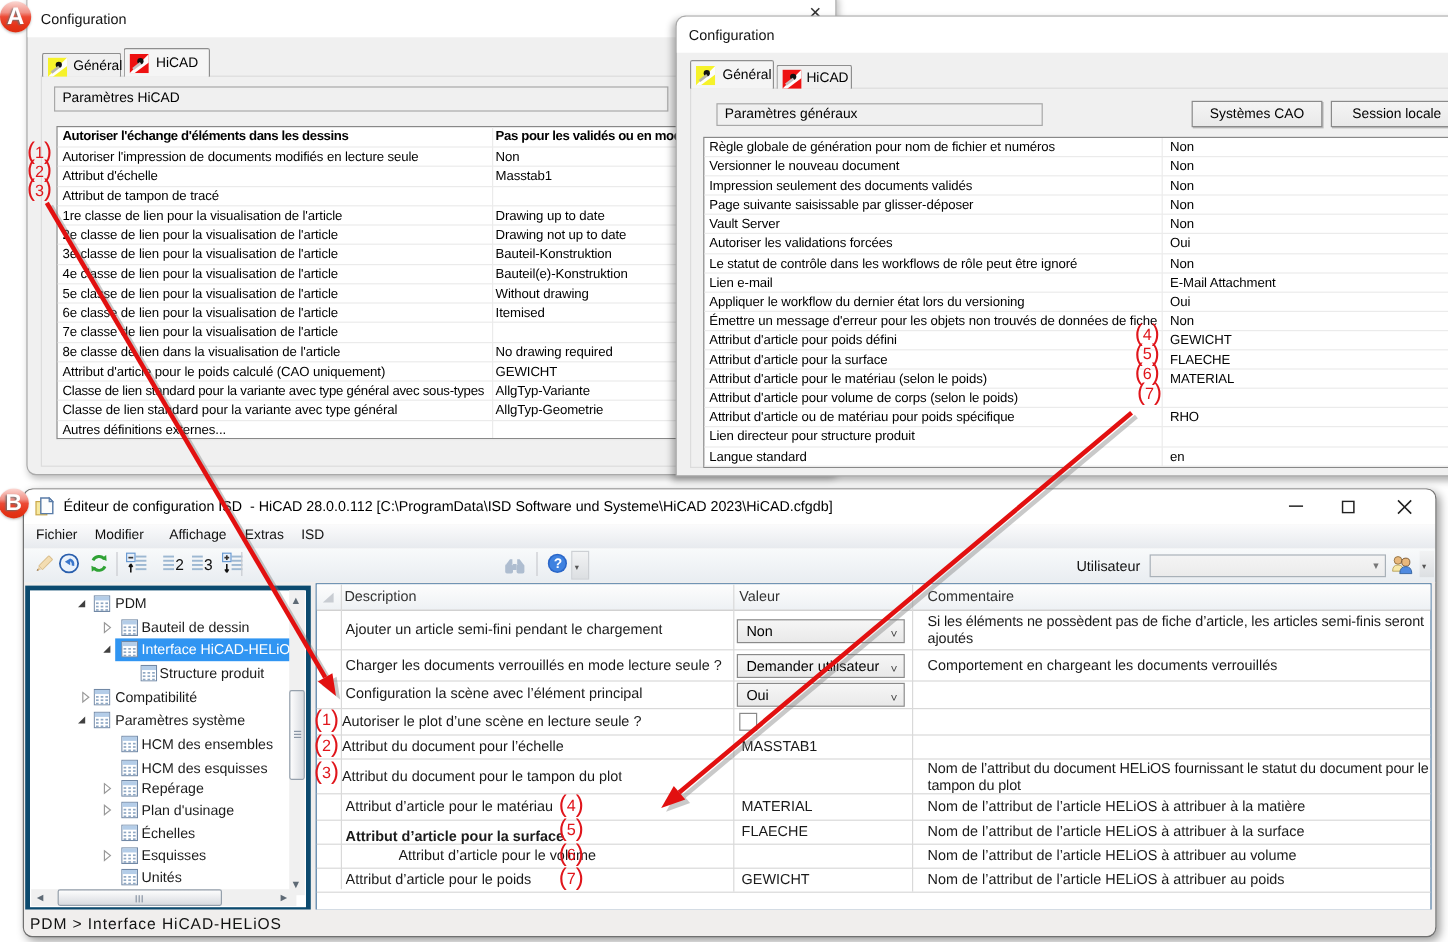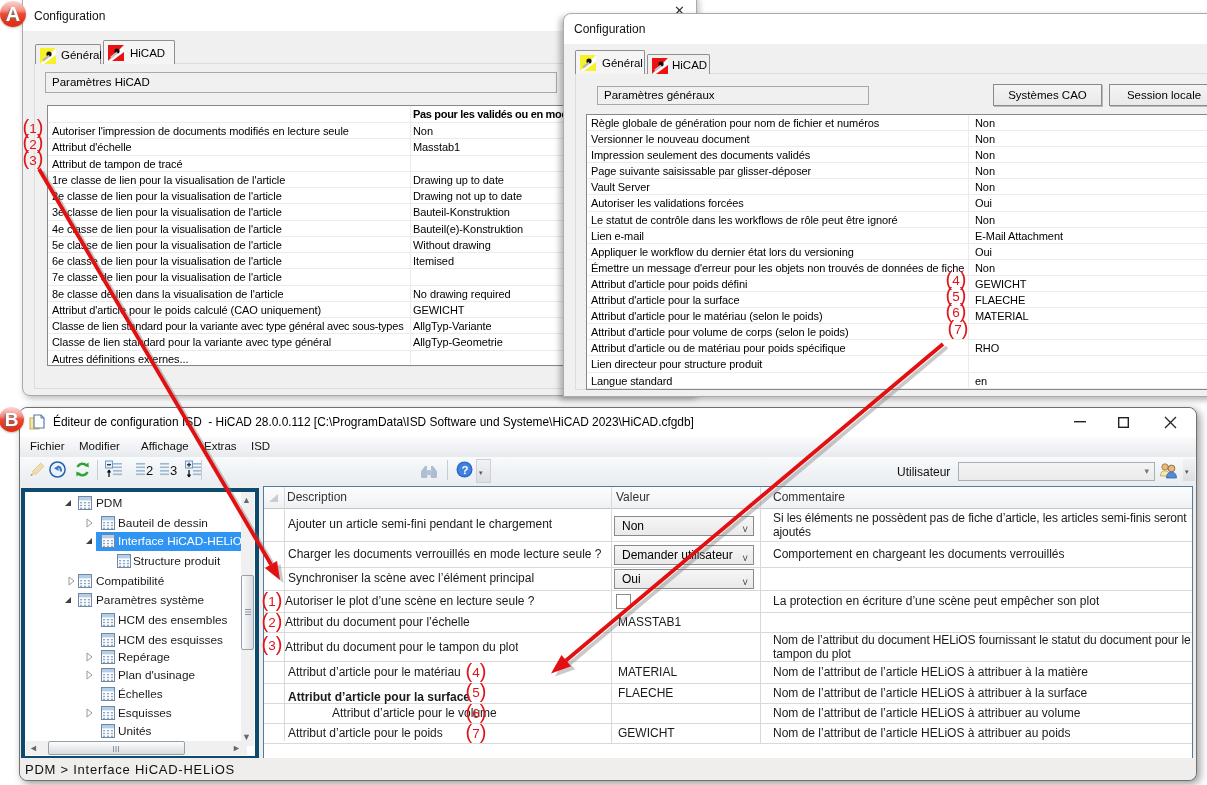--- a/index.html
+++ b/index.html
@@ -333,27 +333,26 @@
       <span class="gc" style="left:24px;top:9px;">Ajouter un article semi-fini pendant le chargement</span>
       <div class="combo" style="left:350px;top:8px;width:140px;height:20px;line-height:18px;"><span style="margin-left:7px">Non</span><span class="arr" style="top:4px">˅</span></div>
       <span class="gc" style="left:509px;top:3px;line-height:14px;letter-spacing:-0.12px;">Si les éléments ne possèdent pas de fiche d’article, les articles semi-finis seront<br>ajoutés</span>
     </div>
     <div class="grow" style="top:54px;height:26px;">
       <span class="gc" style="left:24px;top:6px;">Charger les documents verrouillés en mode lecture seule ?</span>
       <div class="combo" style="left:350px;top:4px;width:140px;height:20px;line-height:18px;"><span style="margin-left:7px">Demander utilisateur</span><span class="arr" style="top:4px">˅</span></div>
       <span class="gc" style="left:509px;top:6px;">Comportement en chargeant les documents verrouillés</span>
     </div>
     <div class="grow" style="top:80px;height:23px;">
-      <span class="gc" style="left:24px;top:4px;">Synchroniser la scène avec l’élément principal</span>
+      <span class="gc" style="left:24px;top:4px;">Configuration la scène avec l’élément principal</span>
       <div class="combo" style="left:350px;top:2px;width:140px;height:20px;line-height:18px;"><span style="margin-left:7px">Oui</span><span class="arr" style="top:4px">˅</span></div>
     </div>
     <div class="grow" style="top:103px;height:22px;">
       <span class="gc" style="left:21px;top:4px;">Autoriser le plot d’une scène en lecture seule ?</span>
       <div style="position:absolute;left:352px;top:4px;width:15px;height:15px;background:#fff;border:1px solid #8a8a8a;box-sizing:border-box;"></div>
-      <span class="gc" style="left:509px;top:4px;">La protection en écriture d’une scène peut empêcher son plot</span>
     </div>
     <div class="grow" style="top:125px;height:20px;">
       <span class="gc" style="left:21px;top:3px;">Attribut du document pour l’échelle</span>
       <span class="gc" style="left:354px;top:3px;">MASSTAB1</span>
     </div>
     <div class="grow" style="top:145px;height:29px;">
       <span class="gc" style="left:21px;top:8px;">Attribut du document pour le tampon du plot</span>
       <span class="gc" style="left:509px;top:1px;line-height:14px;letter-spacing:-0.12px;">Nom de l’attribut du document HELiOS fournissant le statut du document pour le<br>tampon du plot</span>
     </div>
     <div class="grow" style="top:174px;height:22px;">
@@ -405,20 +404,21 @@
       </svg>
     <span style="position:absolute;left:26px;top:6px;">HiCAD</span>
   </div>
   <div class="gbox" style="left:22px;top:79px;width:512px;height:21px;">
       <span style="position:absolute;left:6px;top:3px;">Paramètres HiCAD</span>
     </div>
 
   <div class="dtable" id="tblA" style="left:24px;top:112px;width:643px;height:261px;">
     <div style="position:absolute;left:362px;top:0;bottom:0;width:1px;background:#ebebeb;"></div>
     <div class="drow" style="height:17px;line-height:17px;font-weight:bold;letter-spacing:-0.32px;">
+        <span class="c1">Autoriser l'échange d'éléments dans les dessins</span>
         <span class="c2" style="left:365px">Pas pour les validés ou en mode de</span>
       </div>
     <div class="drow">
         <span class="c1">Autoriser l'impression de documents modifiés en lecture seule</span>
         <span class="c2" style="left:365px">Non</span>
       </div>
     <div class="drow">
         <span class="c1">Attribut d'échelle</span>
         <span class="c2" style="left:365px">Masstab1</span>
       </div>

